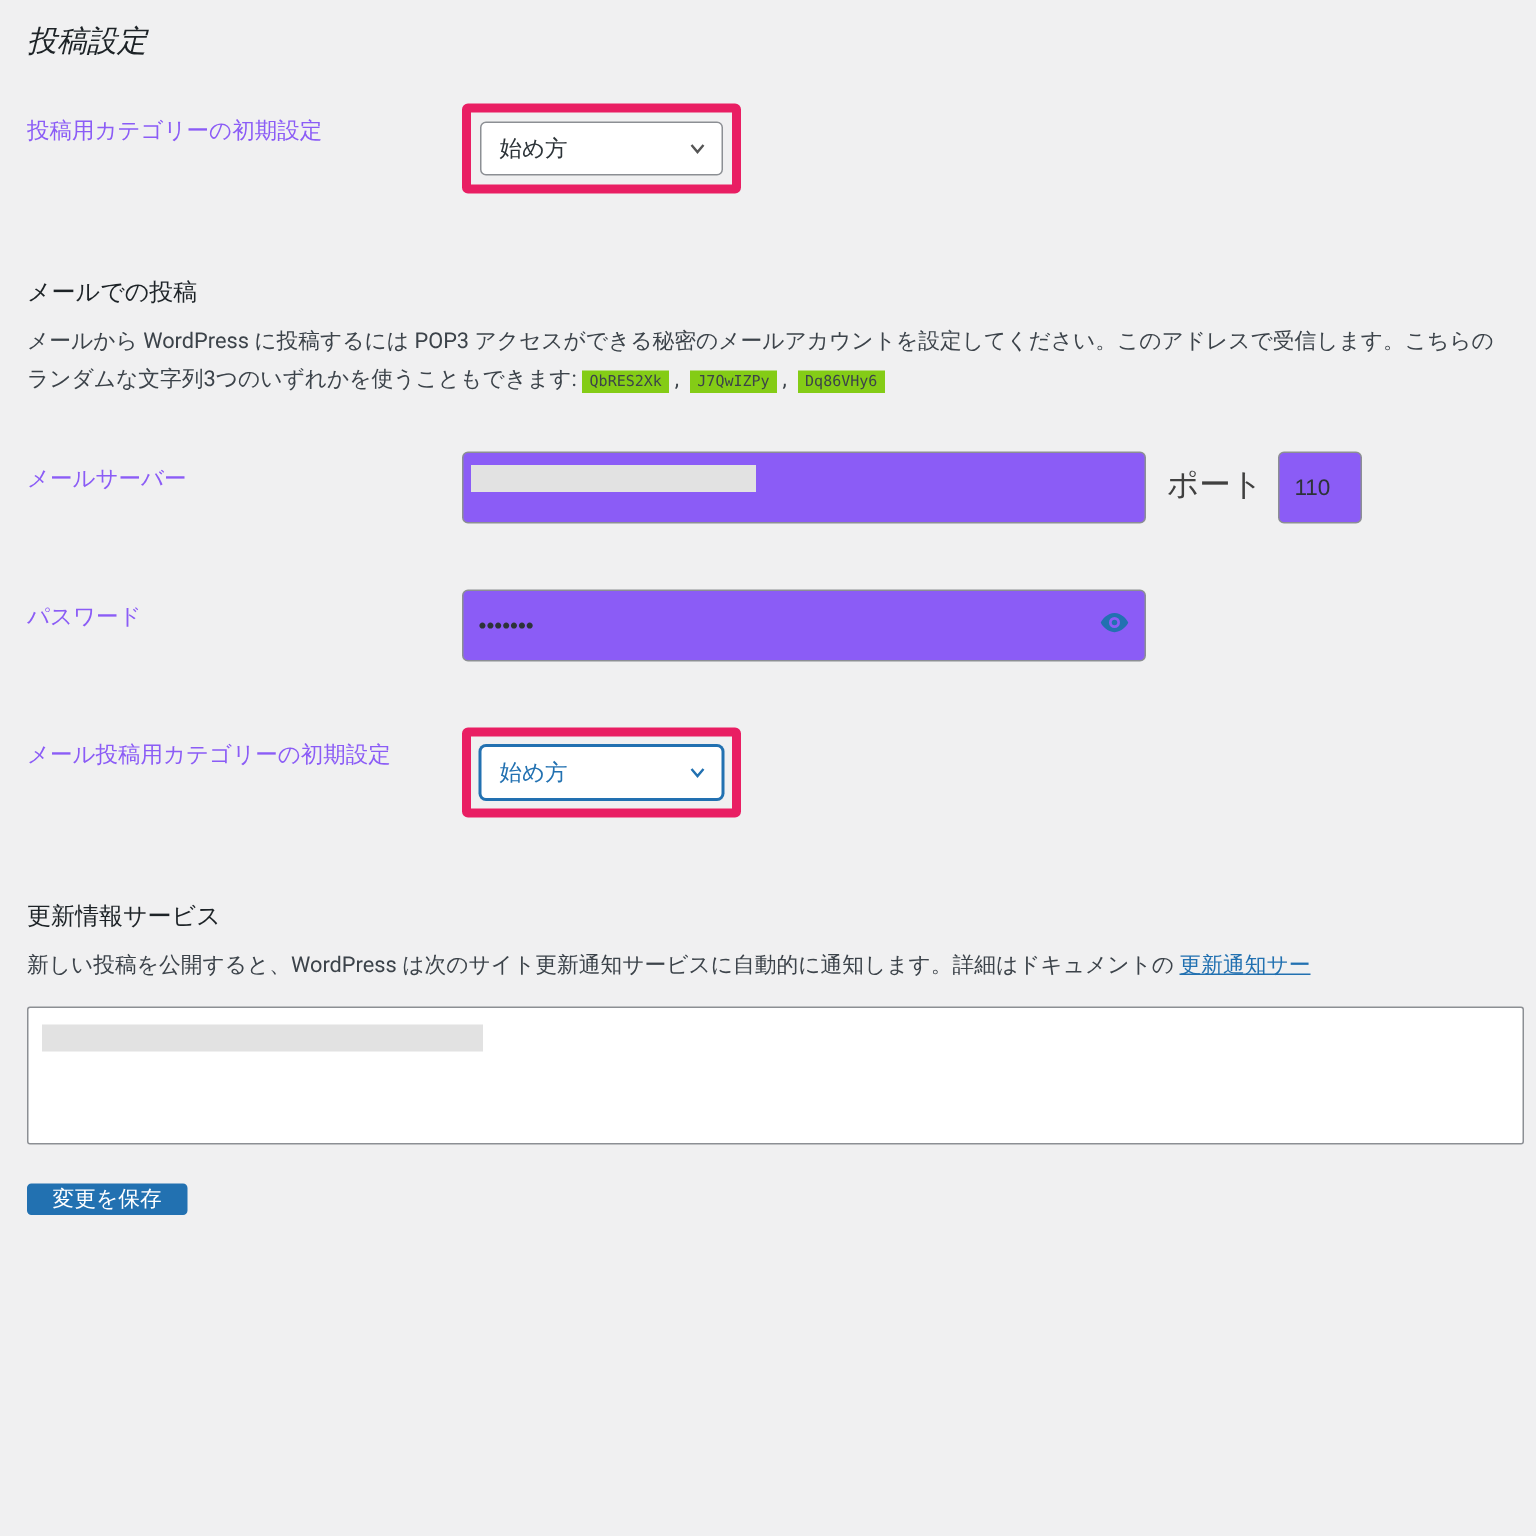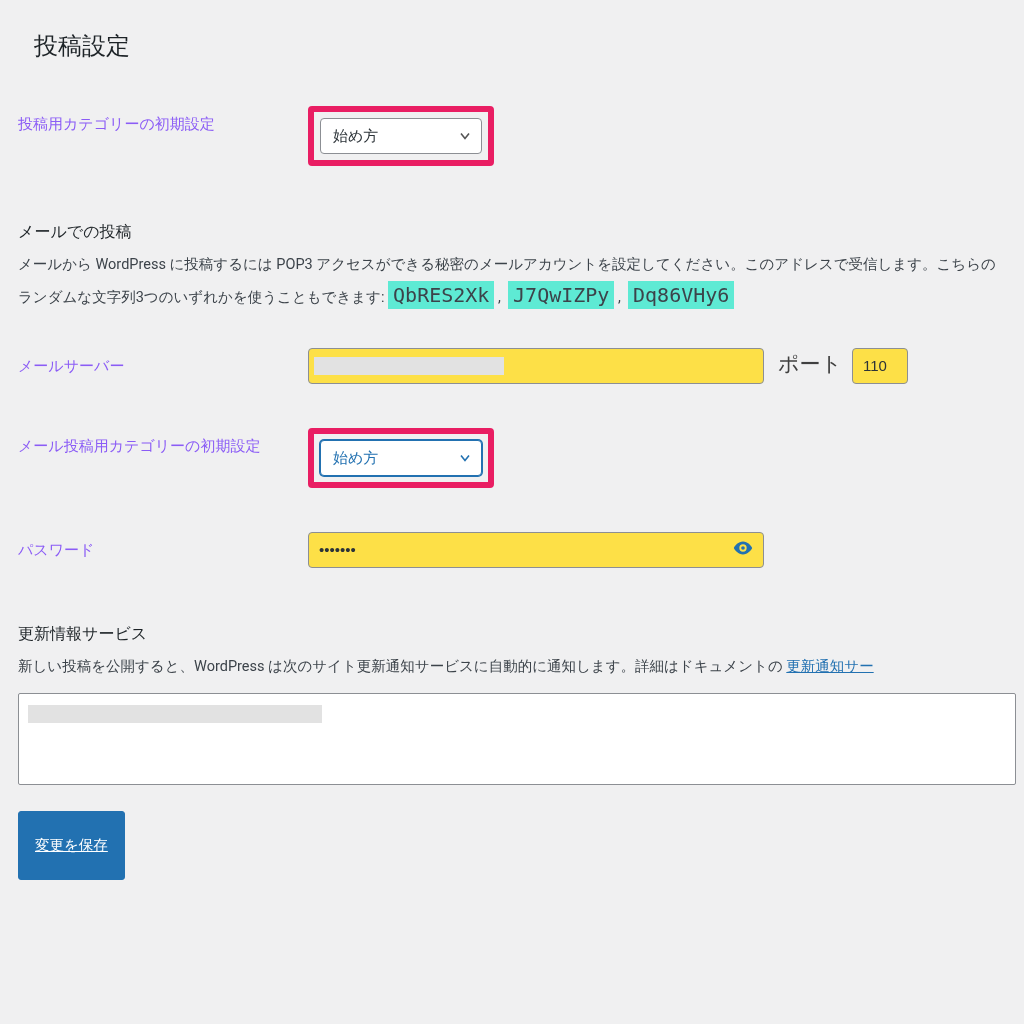--- a/index.html
+++ b/index.html
@@ -7,43 +7,44 @@
   body {
     width: 1024px;
     height: 1024px;
     background: #f0f0f1;
     font-family: -apple-system, BlinkMacSystemFont, "Segoe UI", Roboto, "Helvetica Neue", Arial, "Hiragino Kaku Gothic ProN", "Hiragino Sans", Meiryo, sans-serif;
     color: #1d2327;
     overflow: hidden;
     padding: 0 18px;
   }
   h1.page-title {
-    font-size: 24px;
+    font-size: 20px;
     font-weight: 400;
-    margin: 16px;
+    margin: 0;
     padding: 14px 0 6px 0;
     color: #1d2327;
+    font-style: italic;
   }
   h2.section-title {
     font-size: 16px;
     font-weight: 400;
     margin: 34px 0 10px 0;
     color: #1d2327;
   }
   p.desc {
     font-size: 14.5px;
     line-height: 1.7;
     color: #3c434a;
     margin: 6px 0 14px 0;
   }
   code.rand {
-    background: #5eead4;
+    background: #84cc16;
     padding: 2px 5px;
     font-family: Menlo, Consolas, monospace;
-    font-size: 20px;
+    font-size: 10px;
   }
   a.doc-link { color: #2271b1; }
 
   table.form-table { width: 100%; border-collapse: collapse; }
   table.form-table th {
     text-align: left;
     vertical-align: top;
     font-weight: 400;
     font-size: 15px;
     color: #8b5cf6;
@@ -83,24 +84,24 @@
   .chev svg { display: block; }
 
   .highlight-box {
     display: inline-block;
     border: 6px solid #e91e63;
     border-radius: 4px;
     padding: 6px 6px;
   }
 
   input.reg-text {
-    background: #fde047;
+    background: #8b5cf6;
     border: 1px solid #8c8f94;
     border-radius: 4px;
-    height: 36px;
+    height: 48px;
     padding: 0 10px;
     font-size: 15px;
     color: #2c3338;
   }
   input.reg-text.wide { width: 456px; }
   input.reg-text.port { width: 56px; }
   .pw-wrap {
     position: relative;
     display: inline-block;
   }
@@ -127,24 +128,23 @@
     font-size: 14px;
     resize: none;
   }
 
   button.save {
     background: #2271b1;
     color: #fff;
     border: 1px solid #2271b1;
     border-radius: 3px;
     font-size: 14.5px;
-    padding: 24px 16px;
+    padding: 0 16px;
     margin-top: 22px;
     cursor: pointer;
-    text-decoration: underline;
   }
 
   .redact {
     display: inline-block;
     background: #e2e2e2;
     height: 18px;
     vertical-align: middle;
   }
 </style>
 </head>
@@ -189,48 +189,48 @@
     <td>
       <span style="position:relative; display:inline-block;">
         <input class="reg-text wide" style="">
         <span class="redact" style="width:190px; position:absolute; left:6px; top:9px;"></span>
       </span>
       <span class="port-label">ポート</span>
       <input class="reg-text port" value="110" style="">
     </td>
   </tr>
   <tr>
+    <th>パスワード</th>
+    <td>
+      <span class="pw-wrap">
+        <input class="reg-text wide" value="•••••••" style="">
+        <span class="eye">
+          <svg width="22" height="22" viewBox="0 0 24 24">
+                <path d="M12 5c-5 0-9 4.5-10 7 1 2.5 5 7 10 7s9-4.5 10-7c-1-2.5-5-7-10-7zm0 11a4 4 0 1 1 0-8 4 4 0 0 1 0 8z" fill="#2271b1"></path>
+                <circle cx="12" cy="12" r="2" fill="#2271b1"></circle>
+              </svg>
+        </span>
+      </span>
+    </td>
+  </tr>
+  <tr>
     <th>メール投稿用カテゴリーの初期設定</th>
     <td>
       <span class="highlight-box">
         <span class="select-wrap focus" style="min-width:162px">
           <span style="color:#2271b1;">始め方</span>
           <span class="chev">
             <svg width="16" height="16" viewBox="0 0 20 20">
                   <path d="M5 7l5 6 5-6" fill="none" stroke="#2271b1" stroke-width="2"></path>
                 </svg>
           </span>
         </span>
       </span>
     </td>
   </tr>
-  <tr>
-    <th>パスワード</th>
-    <td>
-      <span class="pw-wrap">
-        <input class="reg-text wide" value="•••••••" style="">
-        <span class="eye">
-          <svg width="22" height="22" viewBox="0 0 24 24">
-                <path d="M12 5c-5 0-9 4.5-10 7 1 2.5 5 7 10 7s9-4.5 10-7c-1-2.5-5-7-10-7zm0 11a4 4 0 1 1 0-8 4 4 0 0 1 0 8z" fill="#2271b1"></path>
-                <circle cx="12" cy="12" r="2" fill="#2271b1"></circle>
-              </svg>
-        </span>
-      </span>
-    </td>
-  </tr>
 </tbody>
   </table>
 
 <h2 class="section-title">更新情報サービス</h2>
 <p class="desc">
   <span>新しい投稿を公開すると、WordPress は次のサイト更新通知サービスに自動的に通知します。詳細はドキュメントの </span><a href="#" class="doc-link">更新通知サー</a>
 </p>
 <div style="position:relative;">
   <textarea class="services" style=""></textarea>
   <span class="redact" style="width:294px; position:absolute; left:10px; top:12px;"></span>

